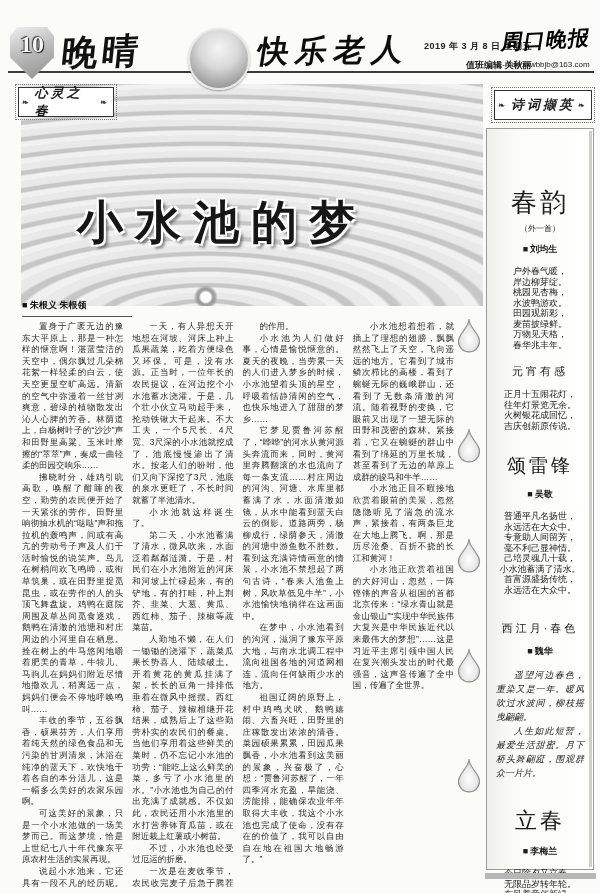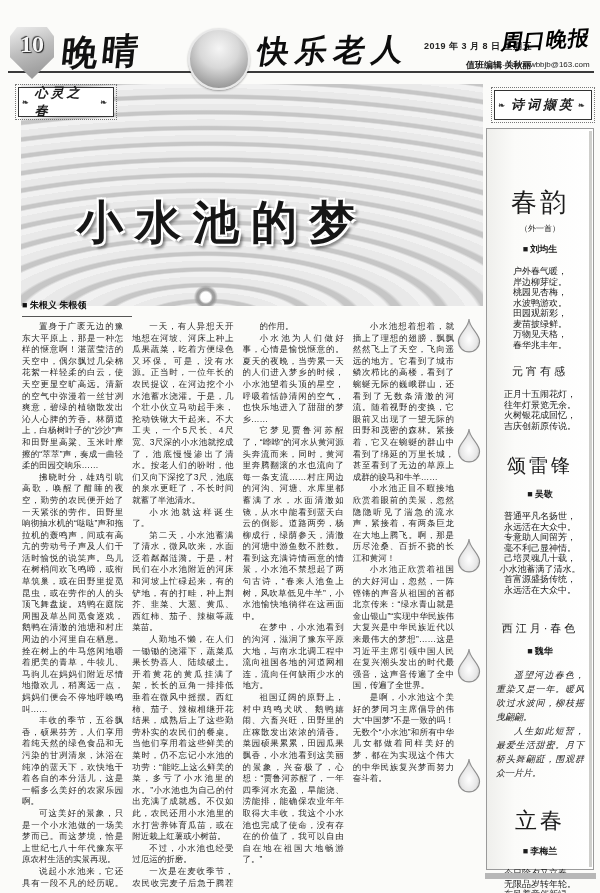--- a/index.html
+++ b/index.html
@@ -162,21 +162,20 @@
       <p>的作用。</p>
       <p>小水池为人们做好事，心情是愉悦惬意的。夏天的夜晚，当劳累一天的人们进入梦乡的时候，小水池望着头顶的星空，呼吸着恬静清闲的空气，也快乐地进入了甜甜的梦乡……</p>
       <p>它梦见贾鲁河苏醒了，“哗哗”的河水从黄河源头奔流而来，同时，黄河里奔腾翻滚的水也流向了每一条支流……村庄周边的河沟、河塘、水库里都蓄满了水，水面清澈如镜，从水中能看到蓝天白云的倒影。道路两旁，杨柳成行，绿荫参天，清澈的河塘中游鱼数不胜数。看到这充满诗情画意的情景，小水池不禁想起了两句古诗，“春来人池鱼上树，风吹草低见牛羊”，小水池愉快地徜徉在这画面中。</p>
       <p>在梦中，小水池看到的沟河，滋润了豫东平原大地，与南水北调工程中流向祖国各地的河道网相连，流向任何缺雨少水的地方。</p>
       <p>祖国辽阔的原野上，村中鸡鸣犬吠、鹅鸭嬉闹、六畜兴旺，田野里的庄稼散发出浓浓的清香。菜园硕果累累，田园瓜果飘香，小水池看到这美丽的景象，兴奋极了，心想：“贾鲁河苏醒了，一年四季河水充盈，旱能浇、涝能排，能确保农业年年取得大丰收，我这个小水池也完成了使命，没有存在的价值了，我可以自由自在地在祖国大地畅游了。”</p>
     </div>
   <div class="col">
       <p>小水池想着想着，就插上了理想的翅膀，飘飘然然飞上了天空，飞向遥远的地方。它看到了城市鳞次栉比的高楼，看到了蜿蜒无际的巍峨群山，还看到了无数条清澈的河流。随着视野的变换，它眼前又出现了一望无际的田野和茂密的森林。紧接着，它又在蜿蜒的群山中看到了绵延的万里长城，甚至看到了无边的草原上成群的骏马和牛羊……</p>
       <p>小水池正目不暇接地欣赏着眼前的美景，忽然隐隐听见了湍急的流水声，紧接着，有两条巨龙在大地上腾飞。啊，那是历尽沧桑、百折不挠的长江和黄河！</p>
       <p>小水池正欣赏着祖国的大好河山，忽然，一阵铿锵的声音从祖国的首都北京传来：“绿水青山就是金山银山”“实现中华民族伟大复兴是中华民族近代以来最伟大的梦想”……这是习近平主席引领中国人民在复兴潮头发出的时代最强音，这声音传遍了全中国，传遍了全世界。</p>
-      <p>是啊，小水池这个美好的梦同习主席倡导的伟大“中国梦”不是一致的吗！无数个“小水池”和所有中华儿女都做着同样美好的梦，都在为实现这个伟大的中华民族复兴梦而努力奋斗着。</p>
     </div>
 </div>
 
 <div class="drop" style="top:318px">
   <svg width="28" height="36" viewBox="0 0 26 34">
       <path d="M13 1 C13 9 3 15 3 22 a10 10 0 0 0 20 0 C23 15 13 9 13 1 Z" fill="url(#dg1)" stroke="#8d8d8d" stroke-width="1"></path>
     </svg>
 </div>
 <div class="drop" style="top:428px">
   <svg width="28" height="36" viewBox="0 0 26 34">

